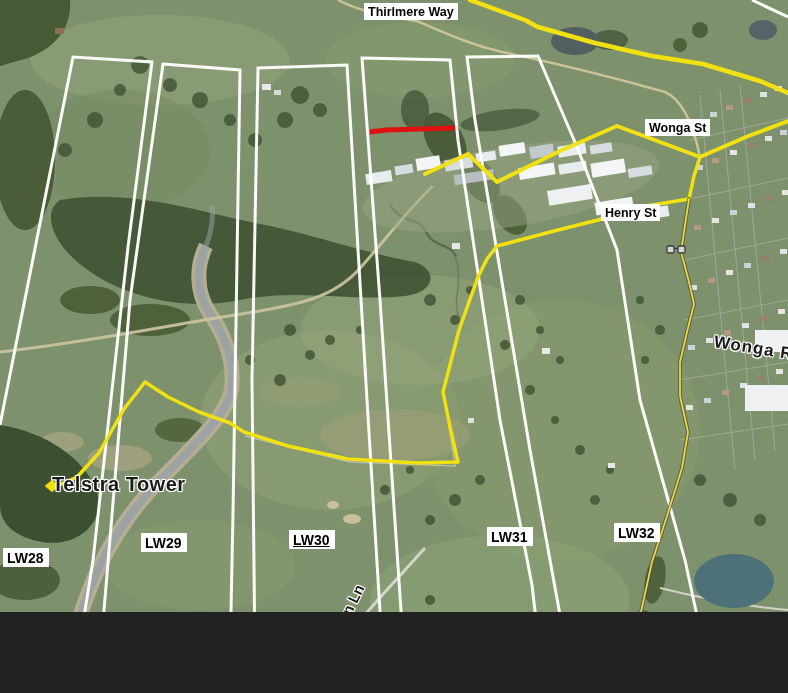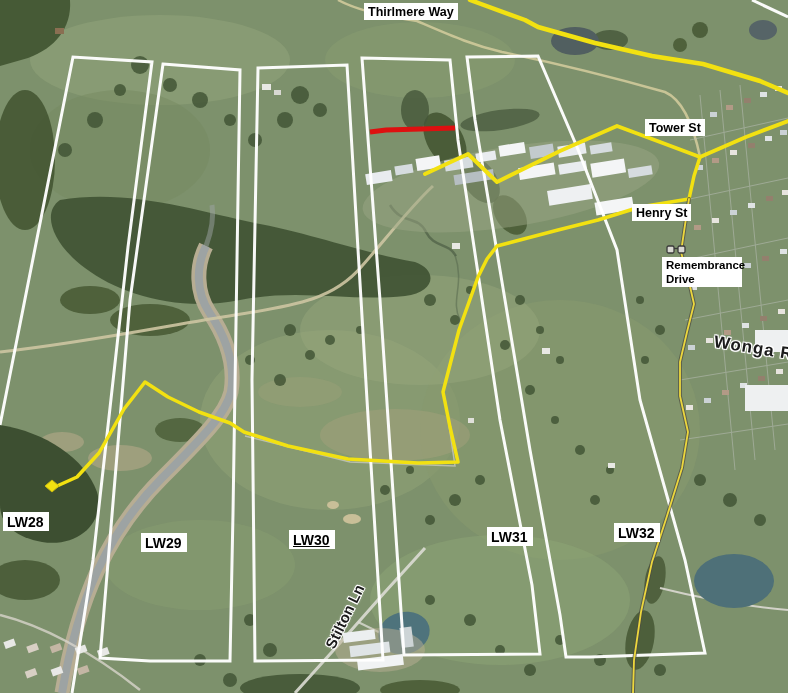--- a/index.html
+++ b/index.html
@@ -1,17 +1,17 @@
 <!DOCTYPE html>
 <html><head>
 <meta charset="utf-8">
 <style>
   html,body{margin:0;padding:0;background:#222;}
   .map{
-    position:relative;width:788px;height:693px;overflow:hidden;
+    position:relative;width:788px;height:612px;overflow:hidden;
     font-family:"Liberation Sans", sans-serif;
   }
   .map svg{position:absolute;left:0;top:0;}
   .boxlabel{
     position:absolute;background:#ffffff;color:#000;
     font-weight:bold;font-size:12.5px;line-height:14px;
     padding:2px 4px 1px 4px;white-space:nowrap;
   }
   .lwlabel{
     position:absolute;background:#ffffff;color:#000;
@@ -262,26 +262,26 @@
       <polyline points="370,132 386,130 455,128" fill="none" stroke="#de1010" stroke-width="5" stroke-linecap="butt"></polyline>
       <polygon points="45,486 52,480 59,486 52,492" fill="#f2e111" stroke="#c9ba10" stroke-width="1"></polygon>
       <g transform="translate(676,250)">
         <rect x="-9" y="-4" width="7" height="7" rx="1.5" fill="#d8d8d2" stroke="#3a3a3a" stroke-width="1.3"></rect>
         <rect x="2" y="-4" width="7" height="7" rx="1.5" fill="#d8d8d2" stroke="#3a3a3a" stroke-width="1.3"></rect>
         <line x1="-2" y1="-1.5" x2="2" y2="-1.5" stroke="#3a3a3a" stroke-width="1.3"></line>
       </g>
     </svg>
 
   <div class="boxlabel" style="left:364px;top:3px;">Thirlmere Way</div>
-  <div class="boxlabel" style="left:645px;top:119px;">Tower St</div>
-  <div class="boxlabel" style="left:632px;top:204px;">Henry St</div>
-  <div class="boxlabel wraplabel" style="left:662px;top:257px;">Remembrance Drive</div>
-
-  <div class="lwlabel" style="left:3px;top:512px;text-align:center;">LW28</div>
+  <div class="boxlabel" style="left:645px;top:119px;">Wonga St</div>
+  <div class="boxlabel" style="left:601px;top:204px;">Henry St</div>
+
+  <div class="lwlabel" style="left:3px;top:548px;text-align:center;">LW28</div>
   <div class="lwlabel" style="left:141px;top:533px;">LW29</div>
   <div class="lwlabel" style="left:289px;top:530px;text-decoration:underline;">LW30</div>
   <div class="lwlabel" style="left:440px;top:527px;margin-left:47px;">LW31</div>
   <div class="lwlabel" style="left:614px;top:523px;">LW32</div>
 
+  <div class="halolabel telstra" style="left:52px;top:473px;">Telstra Tower</div>
   <div class="halolabel stilton" style="left:310px;top:608px;">Stilton Ln</div>
   <div class="halolabel wonga" style="left:714px;top:332px;">Wonga R</div>
 
 </div>
 
 </body></html>

